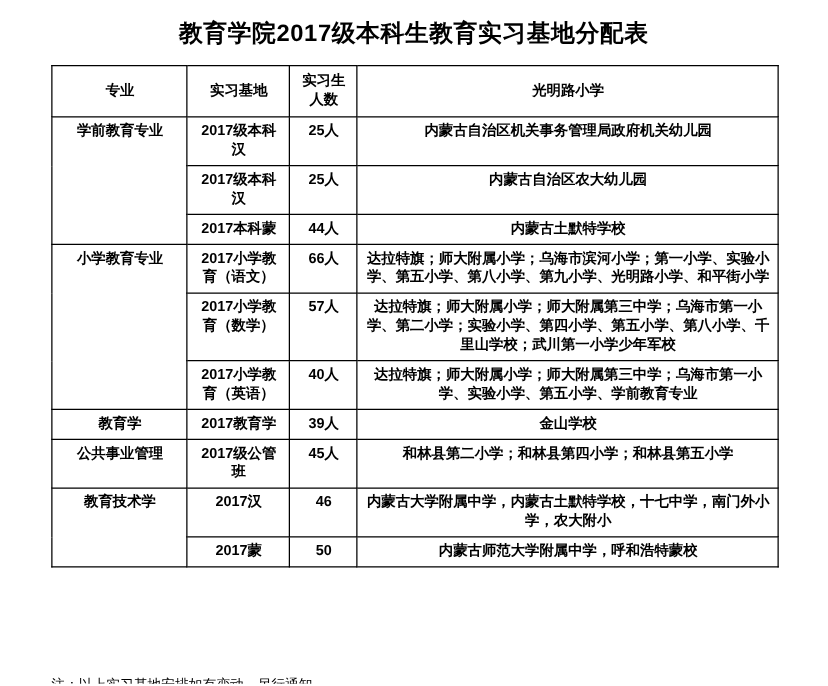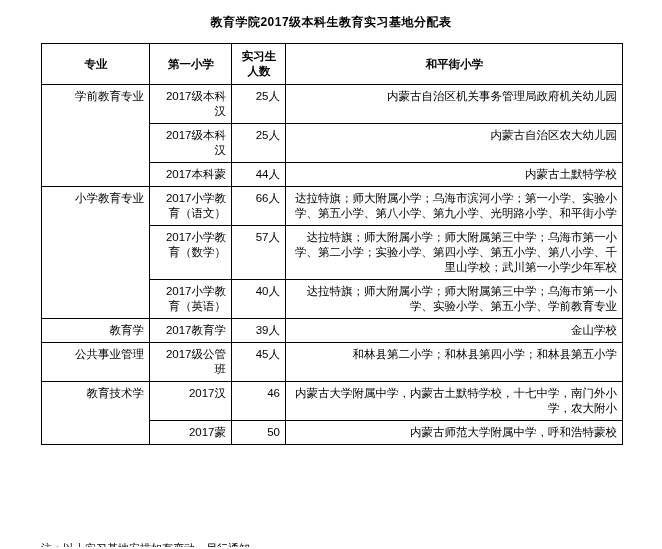--- a/index.html
+++ b/index.html
@@ -15,42 +15,42 @@
     overflow: hidden;
   }
   .page {
     position: relative;
     width: 662px;
     height: 549px;
     box-sizing: border-box;
   }
   .doc-title {
     text-align: center;
-    font-size: 12px;
+    font-size: 19px;
     font-weight: bold;
     letter-spacing: 0.5px;
     padding-top: 14px;
     padding-bottom: 12px;
   }
   .table-wrap {
     padding: 0 40px 0 41px;
   }
   table.main {
     border-collapse: collapse;
     width: 581px;
     table-layout: fixed;
   }
   table.main td, table.main th {
     border: 1px solid #000000;
     vertical-align: top;
     padding: 4px 5px 4px 6px;
     font-size: 11.5px;
     line-height: 15px;
-    font-weight: normal;
-    text-align: right;
+    font-weight: bold;
+    text-align: center;
   }
   table.main thead th {
     text-align: center;
     vertical-align: middle;
     font-weight: bold;
     padding-top: 5px;
     padding-bottom: 5px;
   }
   .col-major { width: 108px; }
   .col-grade { width: 82px; }
@@ -90,26 +90,26 @@
     <table class="main">
       <colgroup>
         <col class="col-major">
         <col class="col-grade">
         <col class="col-count">
         <col class="col-base">
       </colgroup>
       <thead>
         <tr>
           <th>专业</th>
-          <th>第一小学</th>
+          <th>实习基地</th>
           <th>
             <div>实习生</div>
             <div>人数</div>
           </th>
-          <th>和平街小学</th>
+          <th>光明路小学</th>
         </tr>
       </thead>
       <tbody id="table-body">
           <tr>
             <td class="major-cell" rowspan="3">学前教育专业</td>
             <td>2017级本科汉</td>
             <td class="count-cell">25人</td>
             <td>内蒙古自治区机关事务管理局政府机关幼儿园</td>
           </tr>
           <tr>

